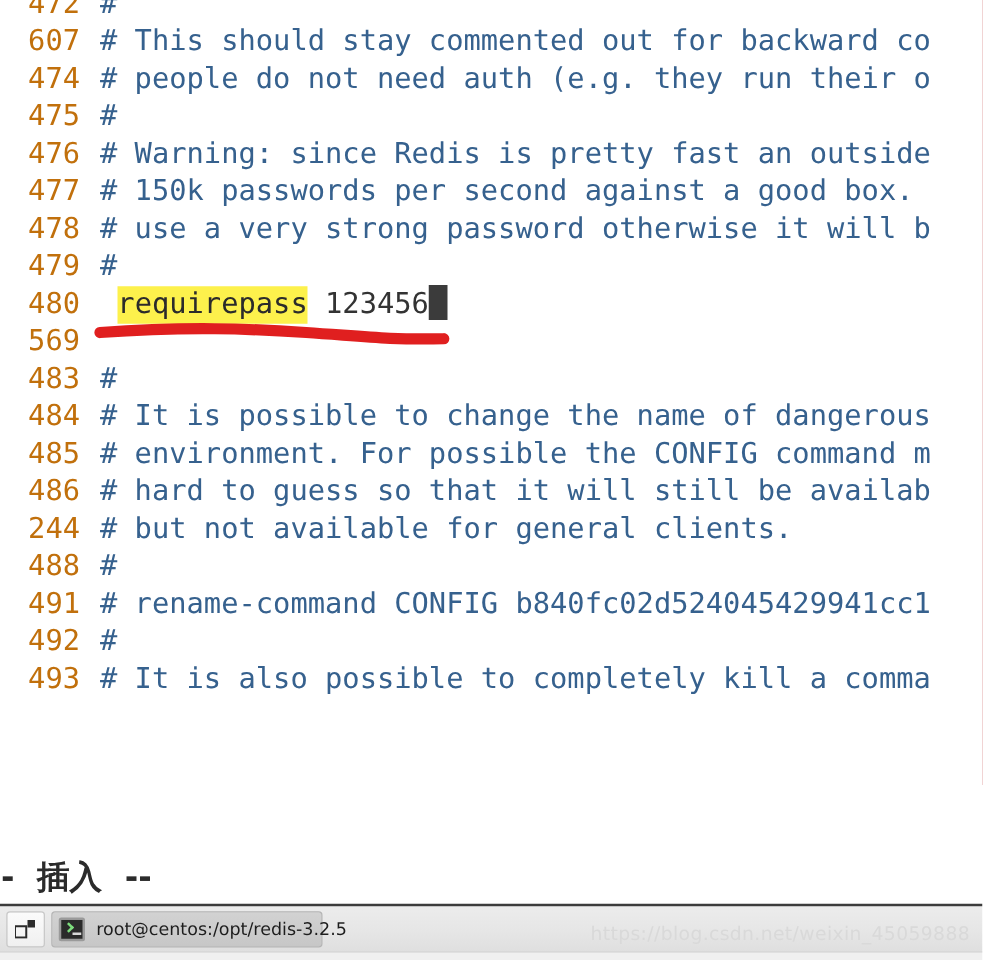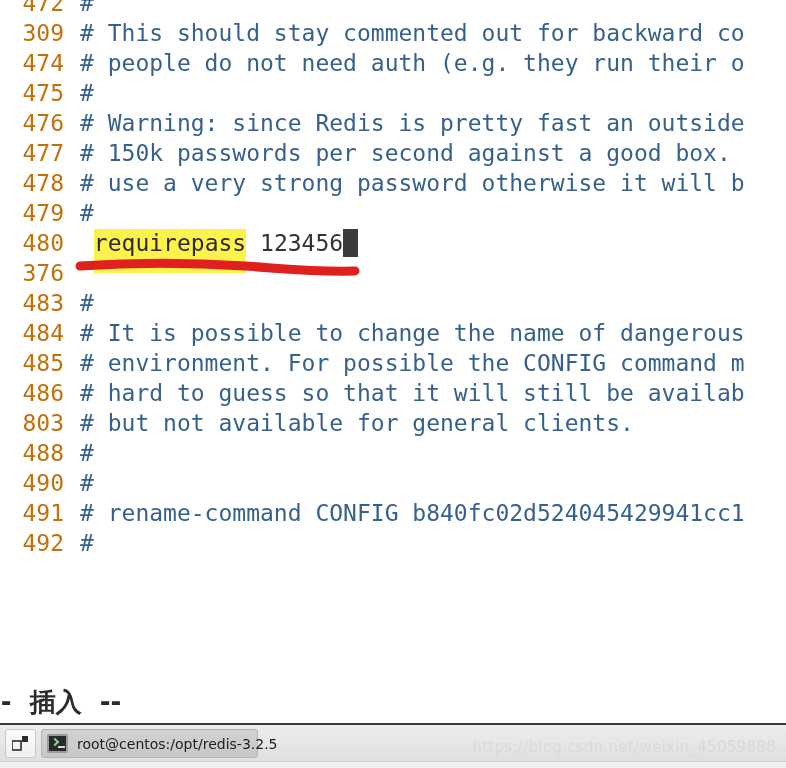--- a/index.html
+++ b/index.html
@@ -60,21 +60,21 @@
     color: #36618e;
   }
 
   .ltext.code {
     color: #333333;
   }
 
   .hl {
     background: #fdf14c;
     color: #2b2b2b;
-    padding: 1px 0 17px 0;
+    padding: 1px 0 3px 0;
   }
 
   .cursor-block {
     display: inline-block;
     width: 15px;
     height: 28px;
     background: #3b3b3b;
     vertical-align: -6px;
   }
 
@@ -210,38 +210,38 @@
 </style>
 </head>
 <body>
 
 <div id="screen">
 
   <div id="terminal">
 
     <div id="code-area">
         <div class="code-line"><span class="lineno">472</span><span class="ltext">#</span></div>
-        <div class="code-line"><span class="lineno">309</span><span class="ltext"># This should stay commented out for backward co</span></div>
+        <div class="code-line"><span class="lineno">607</span><span class="ltext"># This should stay commented out for backward co</span></div>
         <div class="code-line"><span class="lineno">474</span><span class="ltext"># people do not need auth (e.g. they run their o</span></div>
         <div class="code-line"><span class="lineno">475</span><span class="ltext">#</span></div>
         <div class="code-line"><span class="lineno">476</span><span class="ltext"># Warning: since Redis is pretty fast an outside</span></div>
         <div class="code-line"><span class="lineno">477</span><span class="ltext"># 150k passwords per second against a good box.</span></div>
         <div class="code-line"><span class="lineno">478</span><span class="ltext"># use a very strong password otherwise it will b</span></div>
         <div class="code-line"><span class="lineno">479</span><span class="ltext">#</span></div>
         <div class="code-line"><span class="lineno">480</span><span class="ltext code"> <span class="hl">requirepass</span> <span>123456</span><span class="cursor-block"></span></span></div>
-        <div class="code-line"><span class="lineno">376</span><span class="ltext"></span></div>
+        <div class="code-line"><span class="lineno">569</span><span class="ltext"></span></div>
         <div class="code-line"><span class="lineno">483</span><span class="ltext">#</span></div>
         <div class="code-line"><span class="lineno">484</span><span class="ltext"># It is possible to change the name of dangerous</span></div>
         <div class="code-line"><span class="lineno">485</span><span class="ltext"># environment. For possible the CONFIG command m</span></div>
         <div class="code-line"><span class="lineno">486</span><span class="ltext"># hard to guess so that it will still be availab</span></div>
-        <div class="code-line"><span class="lineno">803</span><span class="ltext"># but not available for general clients.</span></div>
+        <div class="code-line"><span class="lineno">244</span><span class="ltext"># but not available for general clients.</span></div>
         <div class="code-line"><span class="lineno">488</span><span class="ltext">#</span></div>
-        <div class="code-line"><span class="lineno">490</span><span class="ltext">#</span></div>
         <div class="code-line"><span class="lineno">491</span><span class="ltext"># rename-command CONFIG b840fc02d524045429941cc1</span></div>
         <div class="code-line"><span class="lineno">492</span><span class="ltext">#</span></div>
+        <div class="code-line"><span class="lineno">493</span><span class="ltext"># It is also possible to completely kill a comma</span></div>
       </div>
 
     <svg id="annotation" viewBox="0 0 786 723" preserveAspectRatio="none">
       <path d="M 80 266 C 150 261 200 263 245 266 C 290 269 310 272 355 271" stroke="#e01f1f" stroke-width="9" stroke-linecap="round" fill="none"></path>
     </svg>
 
     <div id="statusline">--  插入  --</div>
   </div>
 
   <div id="taskbar">

